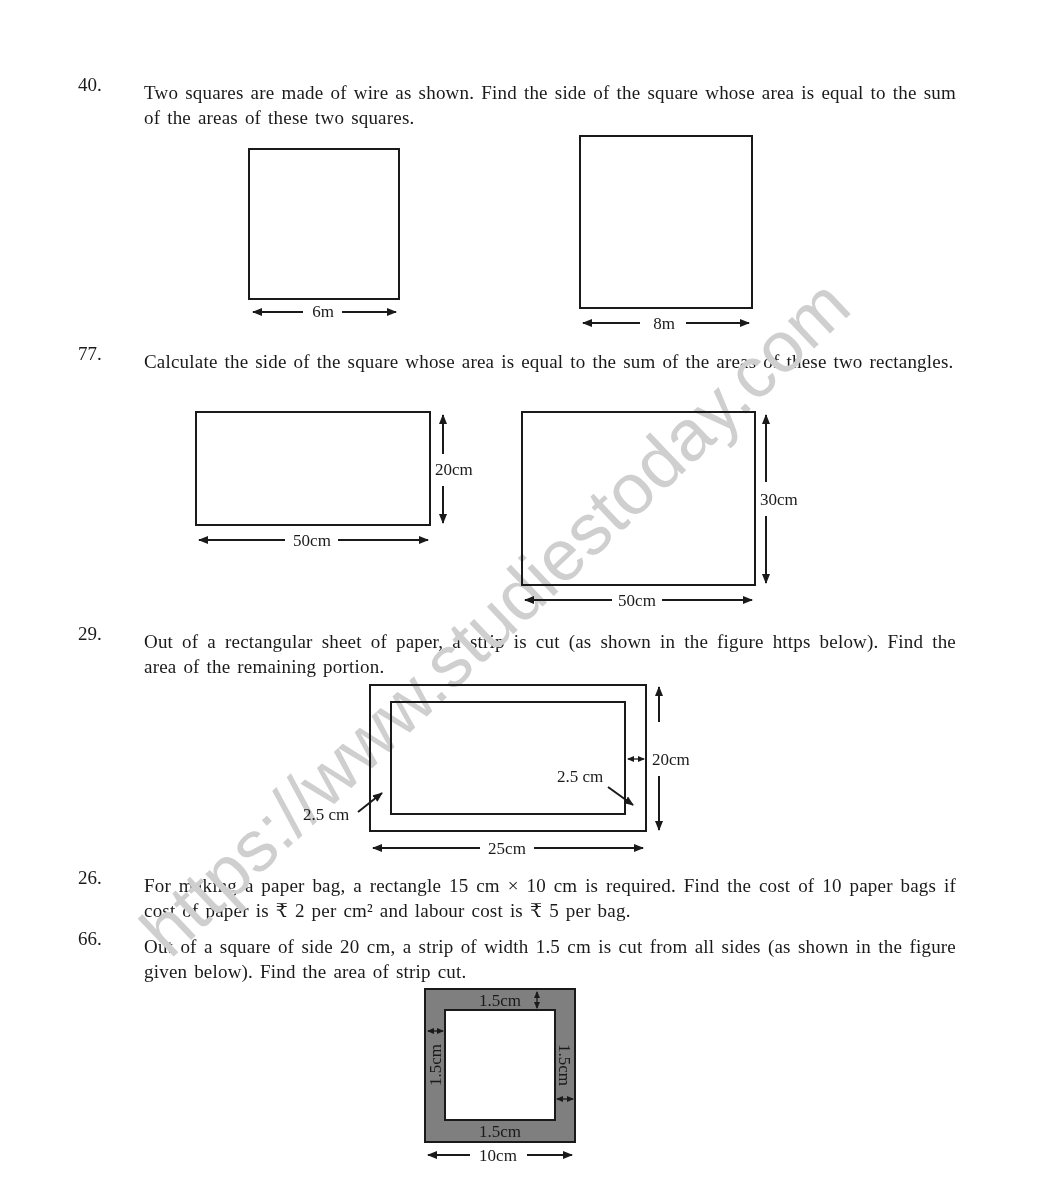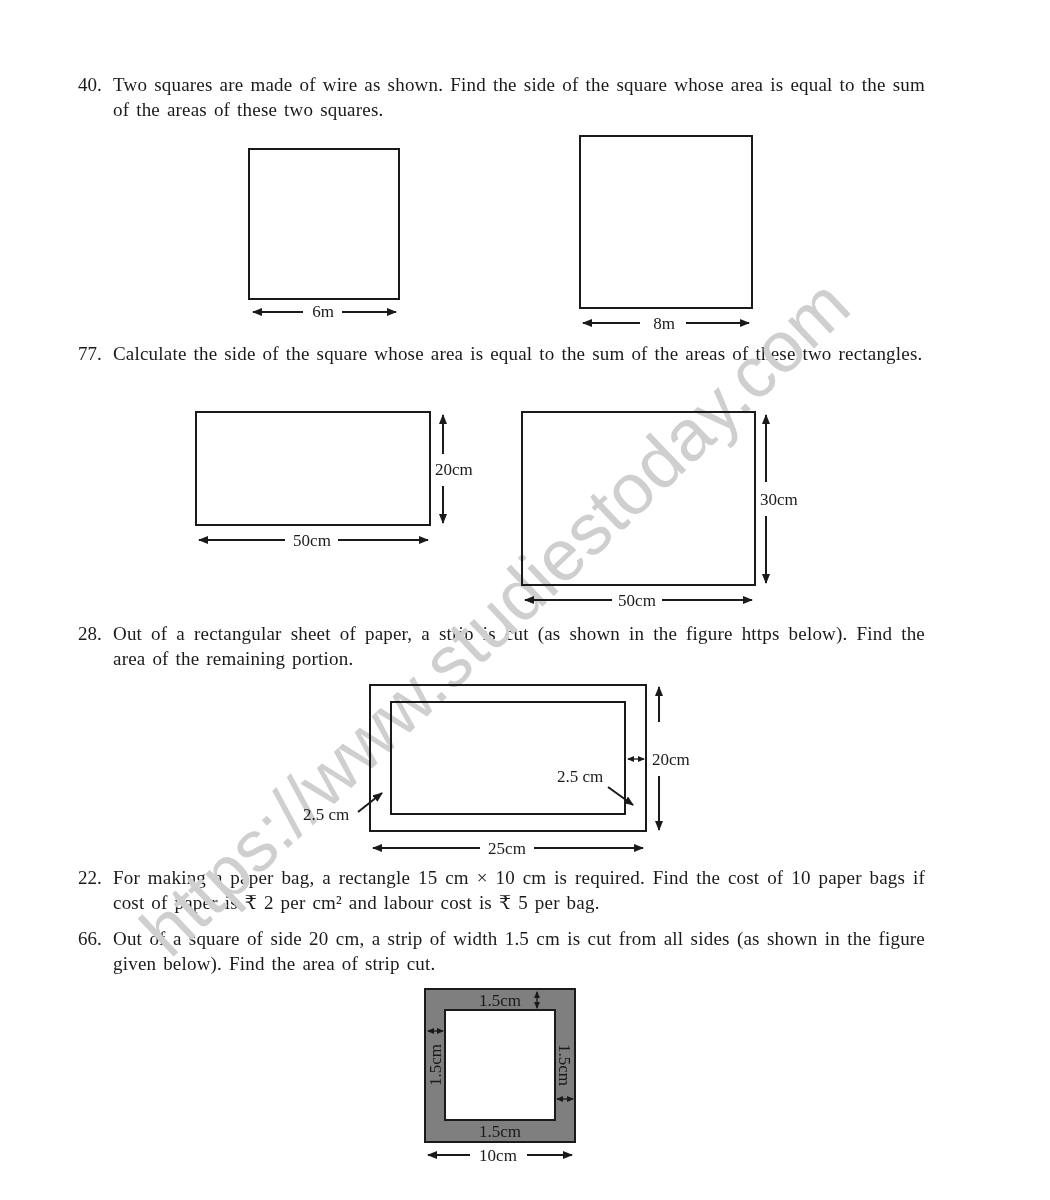--- a/index.html
+++ b/index.html
@@ -1,41 +1,41 @@
 <!DOCTYPE html>
 <html><head>
 <meta charset="utf-8">
 <style>
   html, body { margin:0; padding:0; }
   body { width:1050px; height:1200px; background:#ffffff; position:relative; overflow:hidden;
          font-family:"Liberation Serif","DejaVu Serif",serif; color:#1a1a1a; }
   .q { position:absolute; left:78px; width:870px; font-size:19px; line-height:25px; }
   .q .num { position:absolute; left:0; top:0; }
-  .q .txt { position:absolute; left:35px; width:812px; text-align:justify; text-align-last:left; letter-spacing:0.2px; word-spacing:2px; }
+  .q .txt { position:absolute; left:66px; width:812px; text-align:justify; text-align-last:left; letter-spacing:0.2px; word-spacing:2px;margin-top:8px; }
   svg { position:absolute; left:0; top:0; }
   .lbl { font-family:"Liberation Serif","DejaVu Serif",serif; font-size:17px; fill:#1a1a1a; }
   .wm { font-family:"Liberation Sans","DejaVu Sans",sans-serif; font-size:72px; fill:#cfcfcf; }
 </style>
 </head>
 <body>
 
 <div class="q" style="top:72px;">
   <span class="num">40.</span>
   <span class="txt">Two squares are made of wire as shown. Find the side of the square whose area is equal to the sum of the areas of these two squares.</span>
 </div>
 <div class="q" style="top:341px;">
   <span class="num">77.</span>
   <span class="txt">Calculate the side of the square whose area is equal to the sum of the areas of these two rectangles.</span>
 </div>
 <div class="q" style="top:621px;">
-  <span class="num">28.</span>
+  <span class="num">29.</span>
   <span class="txt">Out of a rectangular sheet of paper, a strip is cut (as shown in the figure https below). Find the area of the remaining portion.</span>
 </div>
 <div class="q" style="top:865px;">
-  <span class="num">22.</span>
+  <span class="num">26.</span>
   <span class="txt">For making a paper bag, a rectangle 15 cm × 10 cm is required. Find the cost of 10 paper bags if cost of paper is ₹ 2 per cm² and labour cost is ₹ 5 per bag.</span>
 </div>
 <div class="q" style="top:926px;">
   <span class="num">66.</span>
   <span class="txt">Out of a square of side 20 cm, a strip of width 1.5 cm is cut from all sides (as shown in the figure given below). Find the area of strip cut.</span>
 </div>
 
 <svg width="1050" height="1200" viewBox="0 0 1050 1200">
   <defs>
     <marker id="ah" markerWidth="10" markerHeight="8" refX="9" refY="4" orient="auto-start-reverse" markerUnits="userSpaceOnUse">

